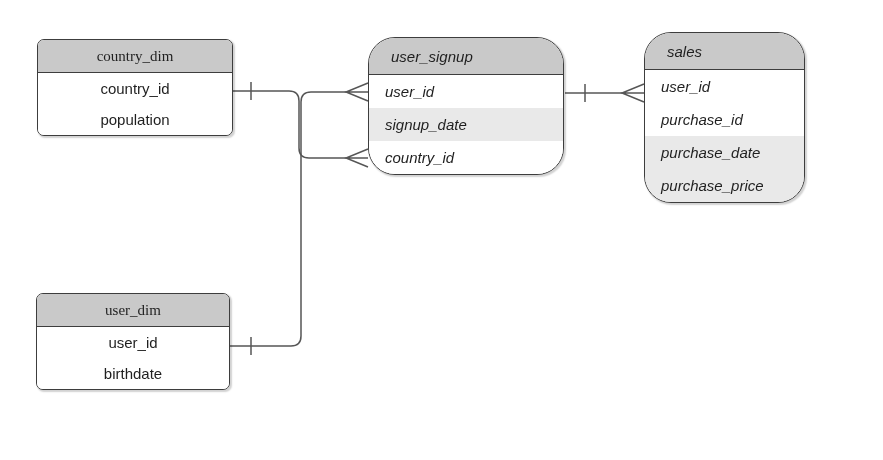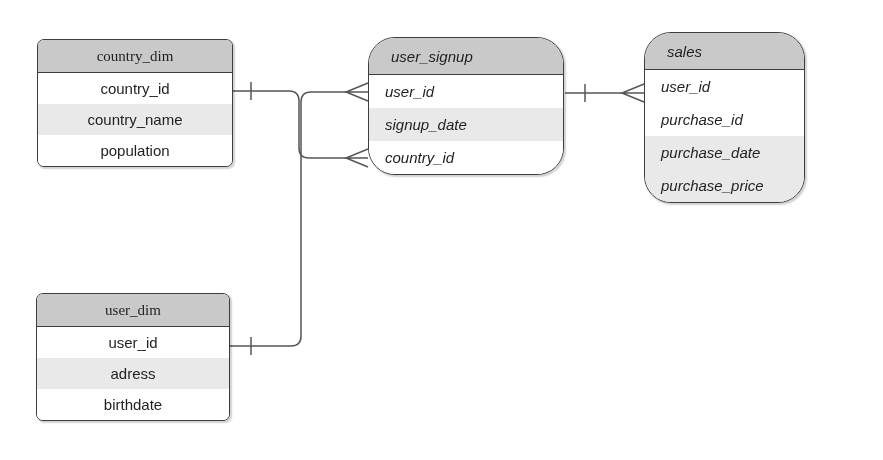--- a/index.html
+++ b/index.html
@@ -100,21 +100,20 @@
     <g>
       <path class="wire" d="M 565 93 H 622"></path>
       <path class="wire" d="M 585 84 V 102"></path>
       <path class="wire" d="M 644 84 L 622 93 L 644 102 M 622 93 H 644"></path>
     </g>
   </svg>
 
   <div class="entity plain" id="entity-country-dim">
     <div class="ent-header">country_dim</div>
     <div class="ent-row">country_id</div>
-    <div class="ent-row alt">country_name</div>
     <div class="ent-row">population</div>
   </div>
 
   <div class="entity fancy" id="entity-user-signup">
     <div class="ent-header">user_signup</div>
     <div class="ent-row">user_id</div>
     <div class="ent-row alt">signup_date</div>
     <div class="ent-row">country_id</div>
   </div>
 
@@ -122,17 +121,16 @@
     <div class="ent-header">sales</div>
     <div class="ent-row">user_id</div>
     <div class="ent-row">purchase_id</div>
     <div class="ent-row alt">purchase_date</div>
     <div class="ent-row alt">purchase_price</div>
   </div>
 
   <div class="entity plain" id="entity-user-dim">
     <div class="ent-header">user_dim</div>
     <div class="ent-row">user_id</div>
-    <div class="ent-row alt">adress</div>
     <div class="ent-row">birthdate</div>
   </div>
 
 </div>
 
 </body></html>

